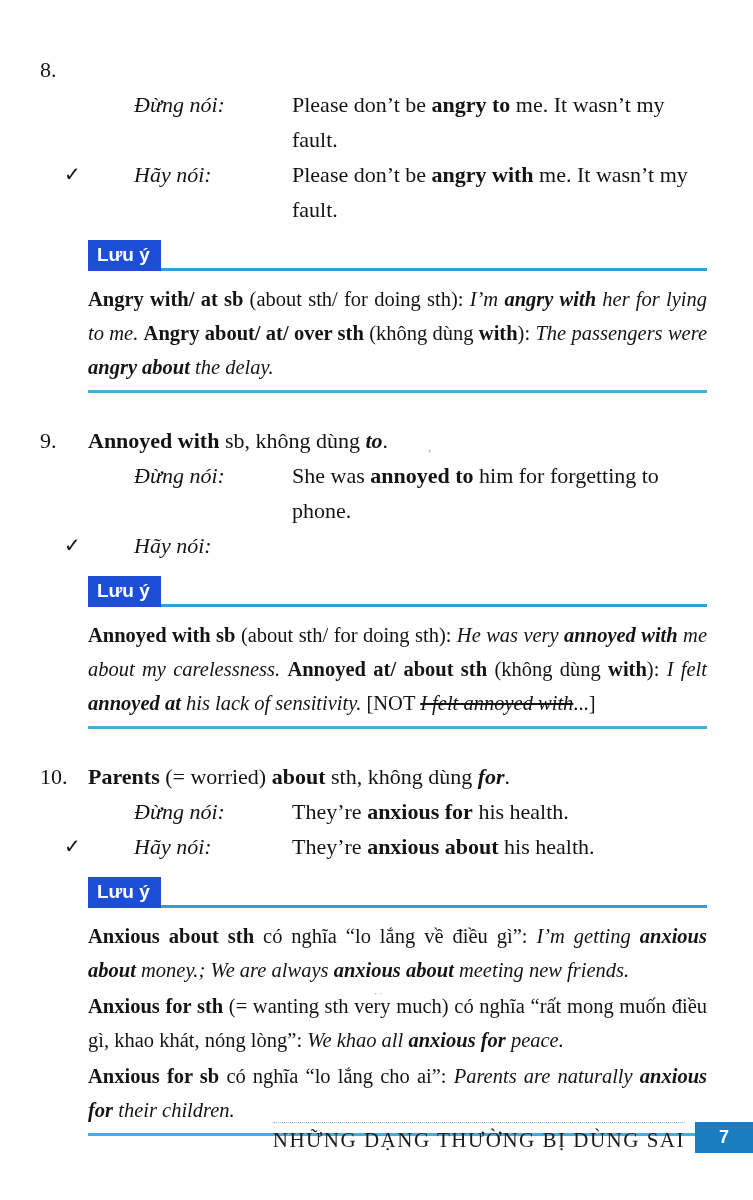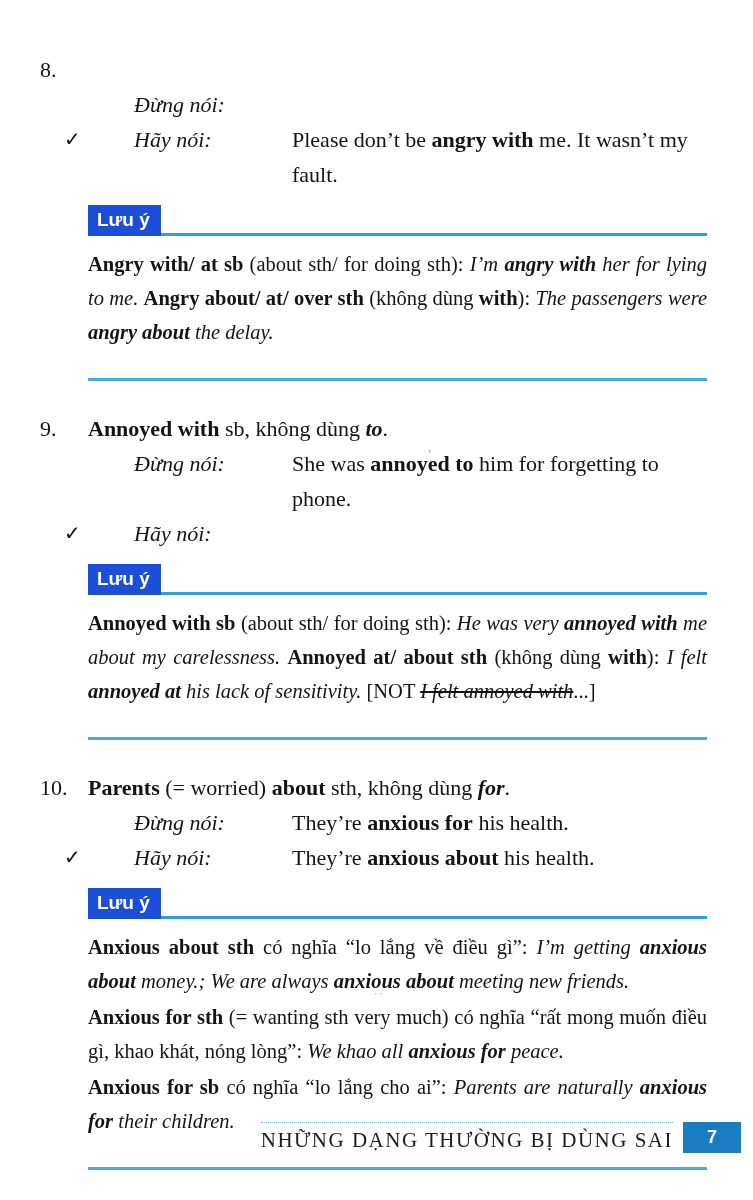--- a/index.html
+++ b/index.html
@@ -43,21 +43,21 @@
     color: #ffffff;
     font-family: "Liberation Sans", "DejaVu Sans", sans-serif;
     font-weight: bold;
     font-size: 19px;
     line-height: 1;
     padding: 5px 11px 7px 9px;
   }
   .note-rule { flex: 1; border-bottom: 3px solid #2f9fd7; }
   .note-body {
     padding-top: 9px;
-    padding-bottom: 27px;
+    padding-bottom: 4px;
     border-bottom: 3px solid #49aadd;
   }
   .note-p {
     font-size: 20.5px;
     line-height: 34px;
     text-align: justify;
     margin: 2px 0;
   }
 
   
@@ -73,21 +73,21 @@
     font-size: 10px;
     letter-spacing: 2px;
   }
   .artifact-dots { left: 374px; top: 988px; }
   .artifact-tick { left: 428px; top: 448px; color: #777; }
 
   
   .footer {
     position: absolute;
     top: 1122px;
-    right: 12px;
+    right: 0;
     display: flex;
     align-items: flex-start;
   }
   .footer-title {
     border-top: 1px dotted #79bfe2;
     padding-top: 5px;
     font-size: 21px;
     letter-spacing: 1.5px;
     color: #1d1d1d;
     white-space: nowrap;
@@ -112,20 +112,21 @@
 <div class="page">
   <div class="content">
 
     <section class="item">
       <div class="item-head">
         <span class="num">8.</span>
       </div>
       <div class="ex-row">
         <span class="check-col"></span>
         <span class="ex-label">Đừng nói:</span>
+        <span class="ex-text"><span class="seg-r">Please don’t be </span><span class="seg-b">angry to</span><span class="seg-r"> me. It wasn’t my fault.</span></span>
       </div>
       <div class="ex-row">
         <span class="check-col">✓</span>
         <span class="ex-label">Hãy nói:</span>
         <span class="ex-text"><span class="seg-r">Please don’t be </span><span class="seg-b">angry with</span><span class="seg-r"> me. It wasn’t my fault.</span></span>
       </div>
       <div class="note">
         <div class="note-head">
           <span class="note-chip">Lưu ý</span>
           <span class="note-rule"></span>

